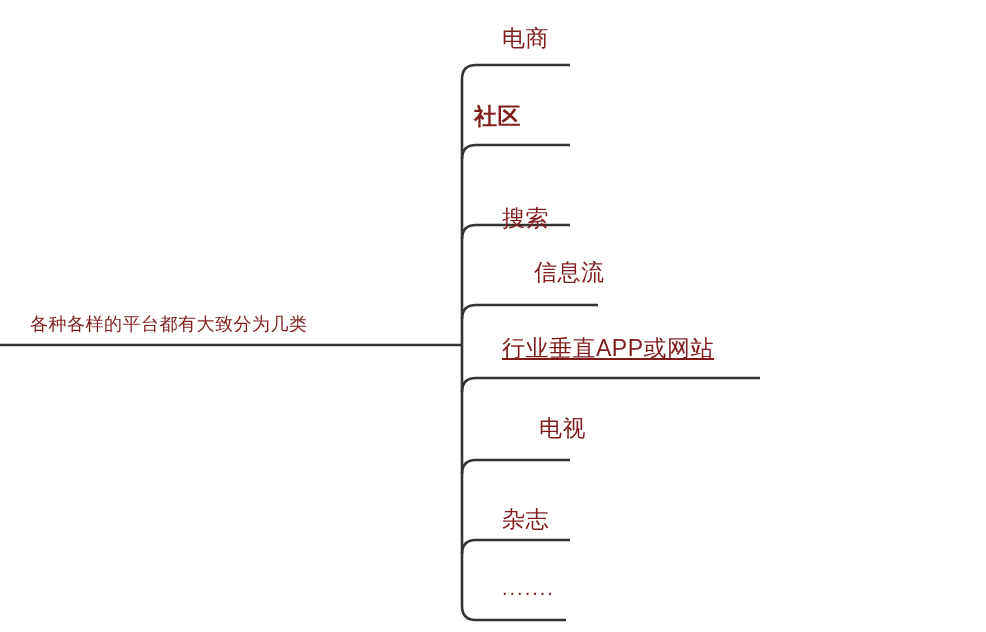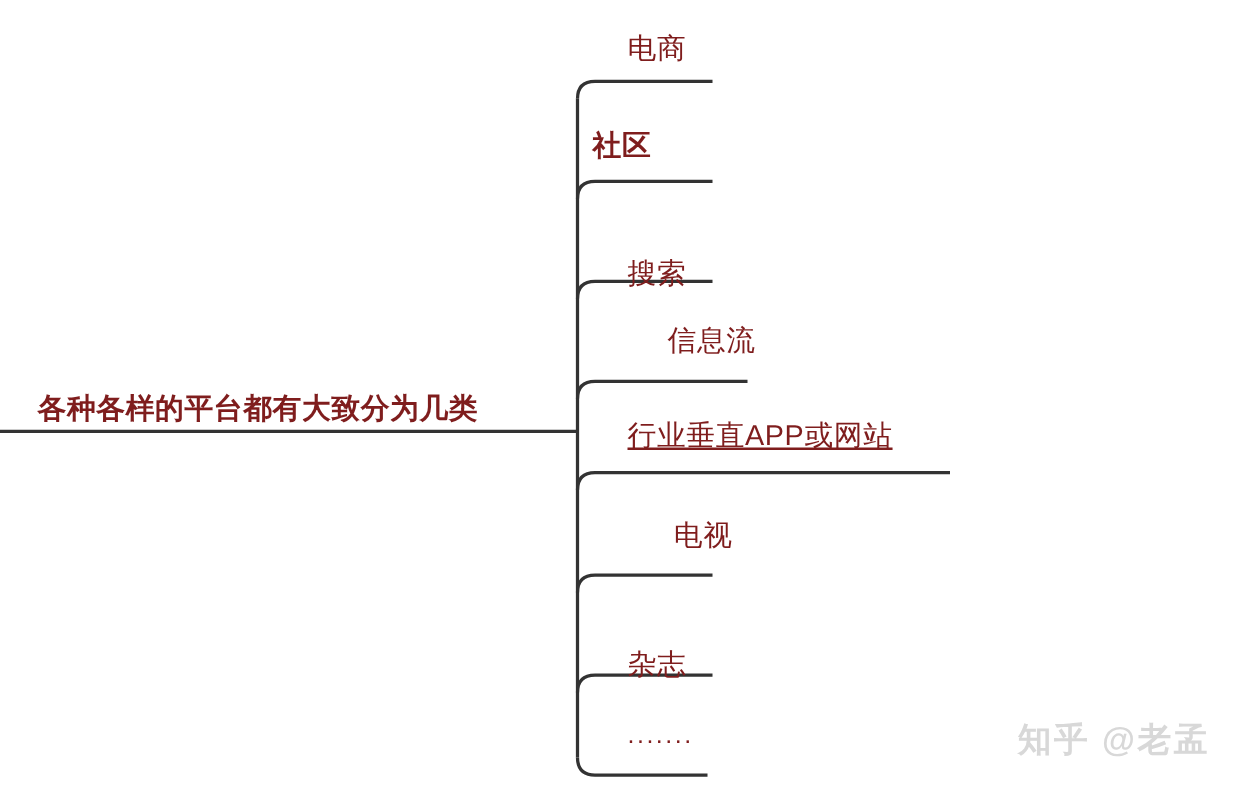--- a/index.html
+++ b/index.html
@@ -23,22 +23,22 @@
     height: 632px;
     pointer-events: none;
   }
   .node-label {
     position: absolute;
     color: #7f1d1d;
     white-space: nowrap;
     line-height: 1;
   }
   .root-label {
-    font-size: 23px;
-    font-weight: 700;
+    font-size: 18px;
+    font-weight: 400;
     letter-spacing: 0.5px;
   }
   .branch-label {
     font-size: 23px;
     font-weight: 400;
     letter-spacing: 0.5px;
   }
   .branch-label.ellipsis {
     font-size: 20px;
     letter-spacing: 2px;
@@ -73,20 +73,19 @@
       <path d="M 462 606 Q 462 620 476 620 L 566 620" fill="none" stroke="#333333" stroke-width="2.6" stroke-linecap="butt"></path>
     </svg>
 
   <div id="labels">
       <div class="node-label branch-label" style="left: 502px; top: 27px;">电商</div>
       <div class="node-label branch-label" style="left: 474px; top: 105px; font-weight: bold;">社区</div>
       <div class="node-label branch-label" style="left: 502px; top: 183px; margin-top: 24px;">搜索</div>
       <div class="node-label branch-label" style="left: 502px; top: 261px; margin-left: 32px;">信息流</div>
       <div class="node-label branch-label" style="left: 502px; top: 337px; text-decoration: underline;">行业垂直APP或网站</div>
       <div class="node-label branch-label" style="left: 502px; top: 417px; margin-left: 37px;">电视</div>
-      <div class="node-label branch-label" style="left: 502px; top: 520px;">杂志</div>
+      <div class="node-label branch-label" style="left: 502px; top: 508px;">杂志</div>
       <div class="node-label branch-label ellipsis" style="left: 502px; top: 578px;">.......</div>
       <div class="node-label root-label" style="left: 30px; top: 315px;">各种各样的平台都有大致分为几类</div>
     </div>
 
-  <div class="watermark">知乎 @老孟</div>
 
 </div>
 
 </body></html>

